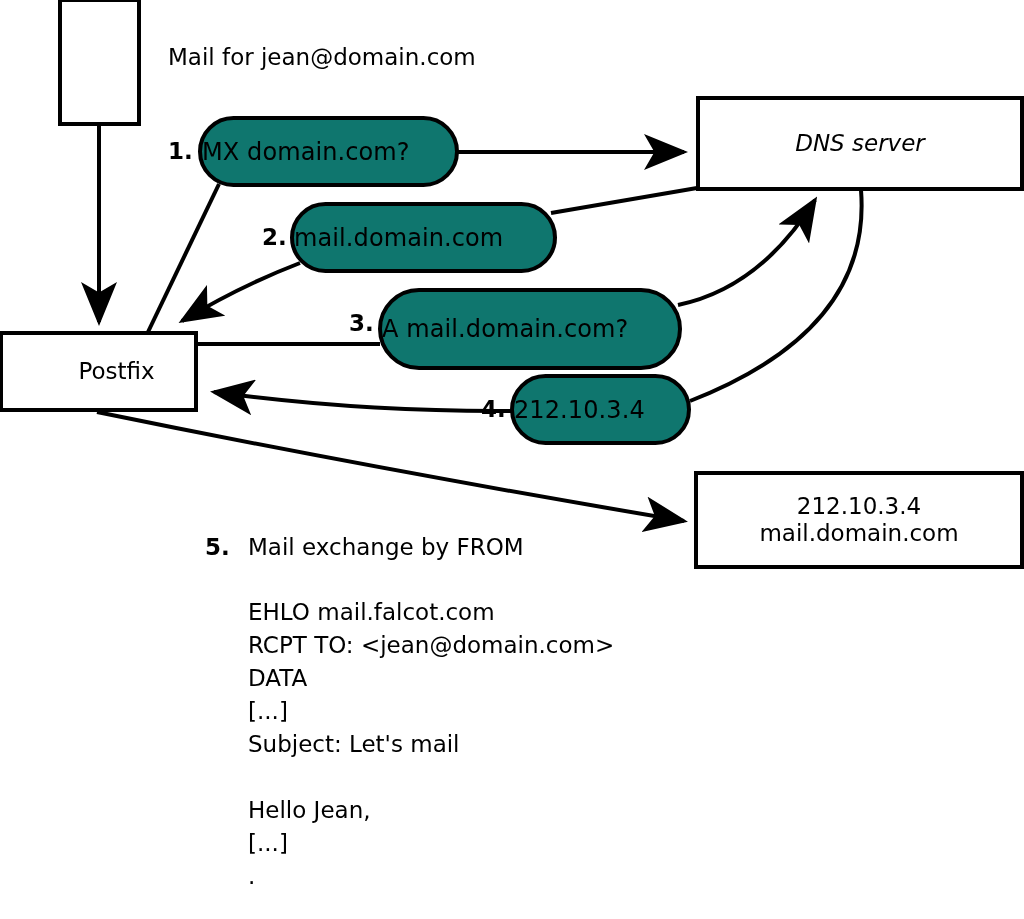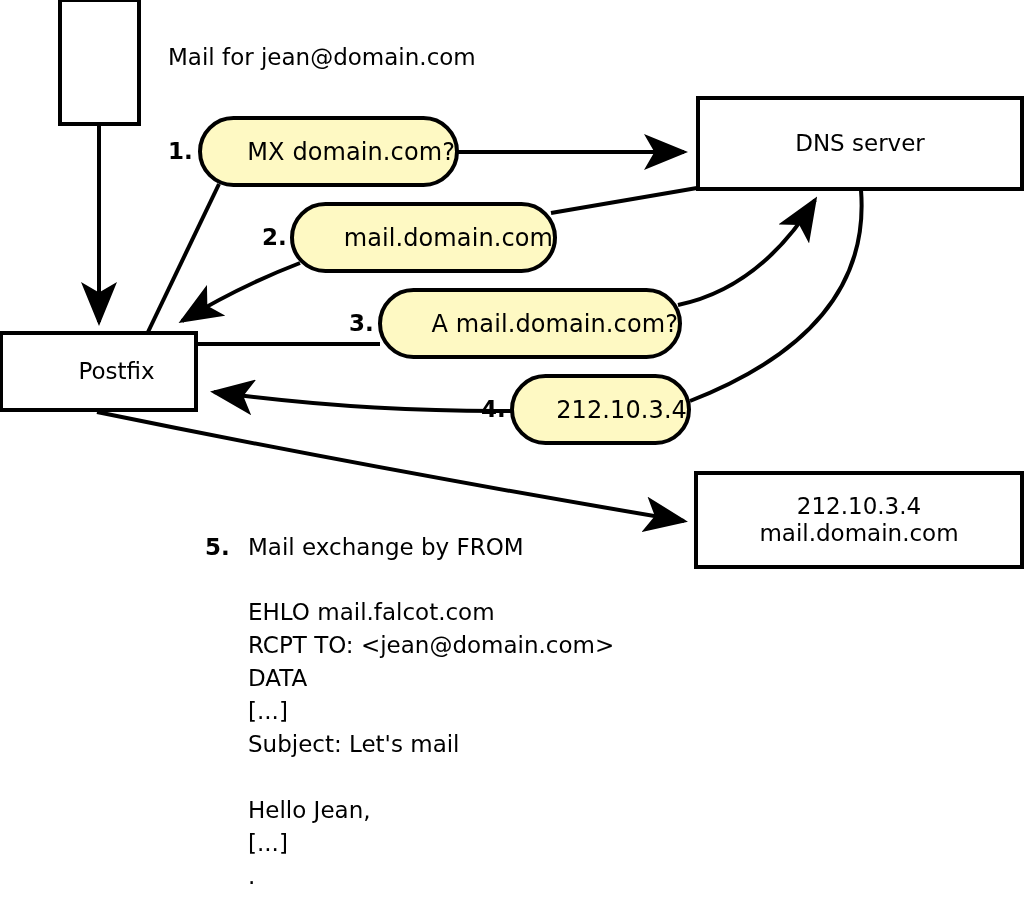--- a/index.html
+++ b/index.html
@@ -39,26 +39,26 @@
     line-height: 1.18;
   }
   .node-box .node-line {
     font-size: 23px;
     white-space: nowrap;
   }
   
   .bubble {
     position: absolute;
     box-sizing: border-box;
-    background: #fef9c3;
+    background: #0f766e;
     border: 4px solid #000000;
     border-radius: 999px;
     display: flex;
     align-items: center;
-    justify-content: flex-end;
+    justify-content: flex-start;
     z-index: 4;
   }
   .bubble span {
     font-size: 24px;
     white-space: nowrap;
     letter-spacing: 0.1px;
   }
   
   .step-num {
     position: absolute;
@@ -121,21 +121,21 @@
   </svg>
 
   <div class="node-box" style="left:58px; top:-2px; width:83px; height:128px;">
     <span class="node-line"></span>
   </div>
 
   <div class="node-box" style="left:-1px; top:331px; width:199px; height:81px;padding-left:36px;">
     <span class="node-line">Postfix</span>
   </div>
 
-  <div class="node-box" style="left:696px; top:96px; width:328px; height:95px;">
+  <div class="node-box" style="left:696px; top:96px; width:328px; height:95px;font-style:italic;">
     <span class="node-line">DNS server</span>
   </div>
 
   <div class="node-box" style="left:694px; top:471px; width:330px; height:98px;">
     <span class="node-line">212.10.3.4</span>
     <span class="node-line">mail.domain.com</span>
   </div>
 
   <div class="free-text" style="left:168px; top:44px;">Mail for jean@domain.com</div>
 
@@ -143,21 +143,21 @@
   <div class="bubble" style="left:198px; top:116px; width:261px; height:71px;">
     <span>MX domain.com?</span>
   </div>
 
   <div class="step-num" style="left:262px; top:224px;">2.</div>
   <div class="bubble" style="left:290px; top:202px; width:267px; height:71px;">
     <span>mail.domain.com</span>
   </div>
 
   <div class="step-num" style="left:349px; top:310px;">3.</div>
-  <div class="bubble" style="left:378px; top:288px; width:304px; height:71px;">
+  <div class="bubble" style="left:378px; top:288px; width:304px; height:82px;">
     <span>A mail.domain.com?</span>
   </div>
 
   <div class="step-num" style="left:481px; top:396px;">4.</div>
   <div class="bubble" style="left:510px; top:374px; width:181px; height:71px;">
     <span>212.10.3.4</span>
   </div>
 
   <div class="step-num" style="left:205px; top:534px;">5.</div>
   <div class="step5-label" style="left:248px; top:534px;">Mail exchange by FROM</div>

